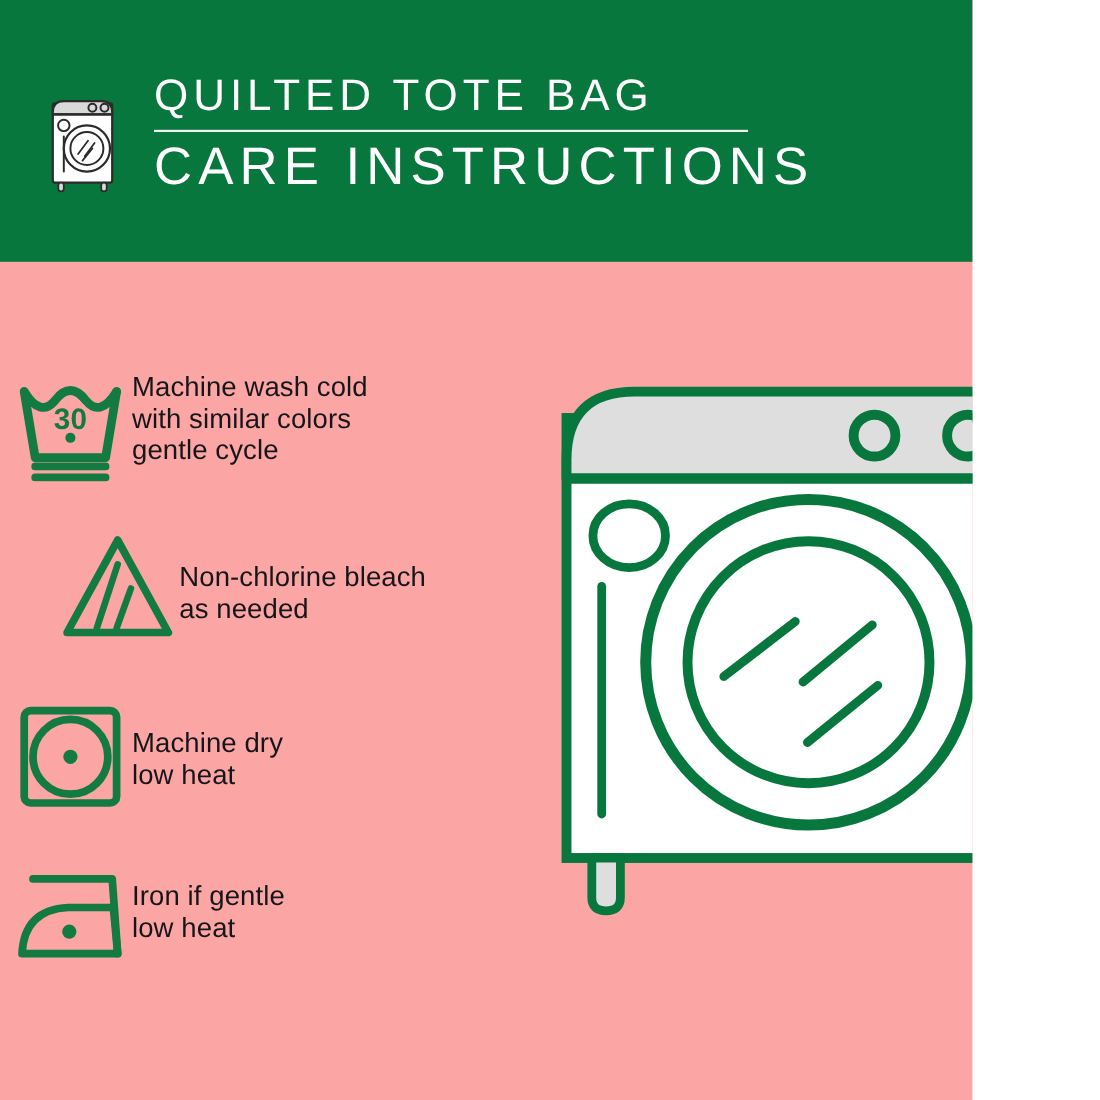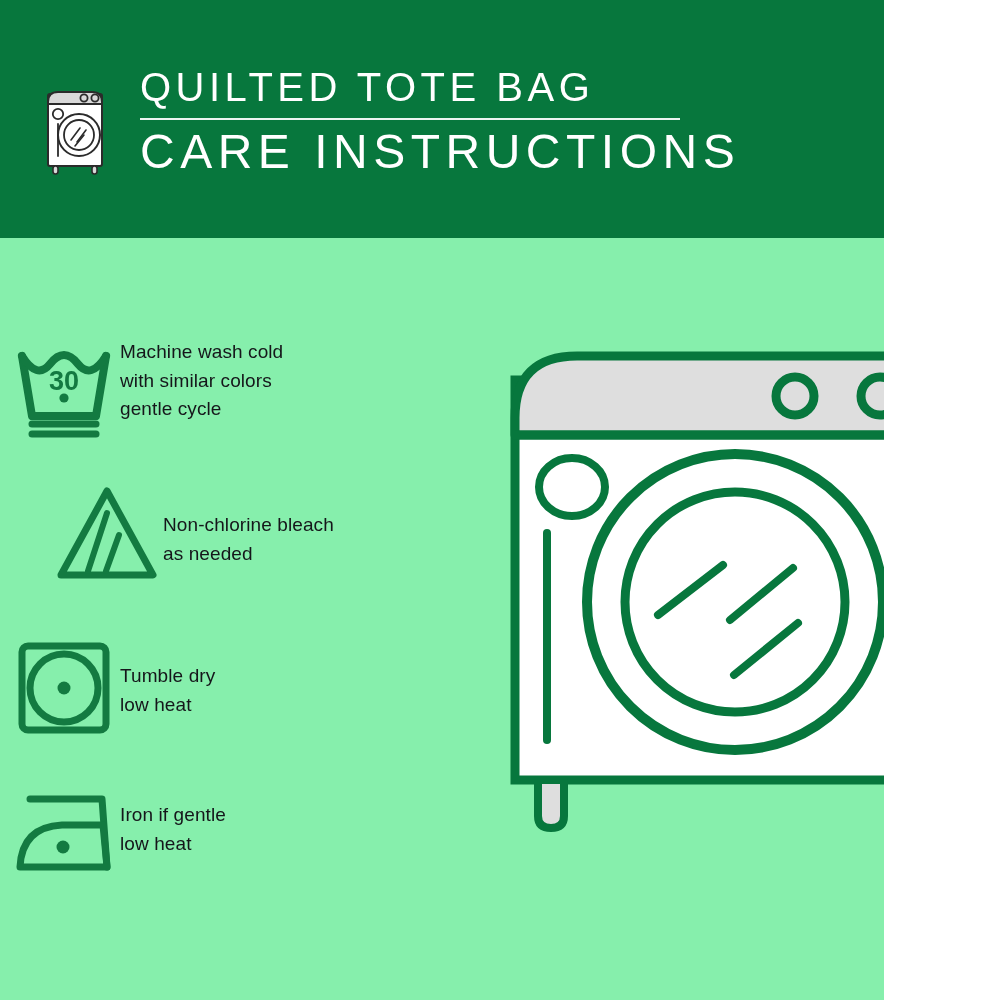--- a/index.html
+++ b/index.html
@@ -7,21 +7,21 @@
     padding: 0;
     background: #ffffff;
   }
   body {
     font-family: "Liberation Sans", sans-serif;
   }
   #page {
     position: relative;
     width: 884px;
     height: 1000px;
-    background: #86efac;
+    background: #fca5a5;
     overflow: hidden;
   }
 
   
   #header-band {
     position: absolute;
     left: 0;
     top: 0;
     width: 1000px;
     height: 238px;
@@ -83,21 +83,21 @@
     width: 120px;
     min-width: 120px;
     display: flex;
     justify-content: center;
     align-items: center;
     padding-left: 8px;
     box-sizing: border-box;
   }
   .care-text {
     color: #15161a;
-    font-size: 19px;
+    font-size: 25px;
     line-height: 28.5px;
     font-weight: 400;
     letter-spacing: 0.1px;
     padding-top: 2px;
     white-space: pre-line;
   }
 
   #row-0 { top: 100px; }
   #row-1 { top: 245px; padding-left: 43px; }
   #row-2 { top: 400px; }
@@ -194,21 +194,21 @@
     </div>
 
     <div class="care-row" id="row-2">
       <div class="care-symbol">
         <svg viewBox="0 0 108 100" width="108" height="100">
           <rect x="12" y="8" width="84" height="84" rx="6" fill="none" stroke="#137a41" stroke-width="7"></rect>
           <circle cx="54" cy="50" r="34" fill="none" stroke="#137a41" stroke-width="7"></circle>
           <circle cx="54" cy="50" r="6.5" fill="#137a41"></circle>
         </svg>
       </div>
-      <div class="care-text">Tumble dry
+      <div class="care-text">Machine dry
 low heat</div>
     </div>
 
     <div class="care-row" id="row-3">
       <div class="care-symbol">
         <svg viewBox="0 0 108 100" width="108" height="100">
 
           <path d="M20 16 L92 16 L97 84" fill="none" stroke="#137a41" stroke-width="7" stroke-linecap="round" stroke-linejoin="round"></path>
 
           <path d="M10 84 Q12 44 52 42 L93 42 L97 84 Z" fill="none" stroke="#137a41" stroke-width="7" stroke-linecap="round" stroke-linejoin="round"></path>

